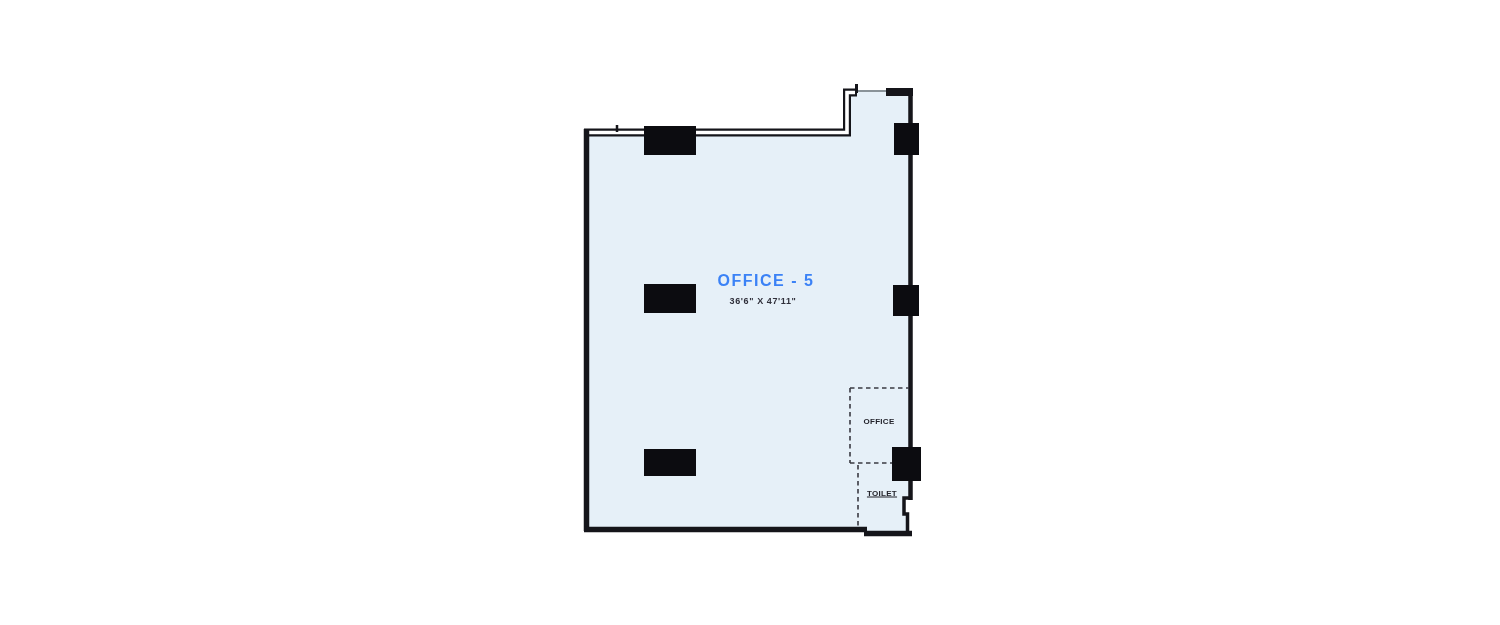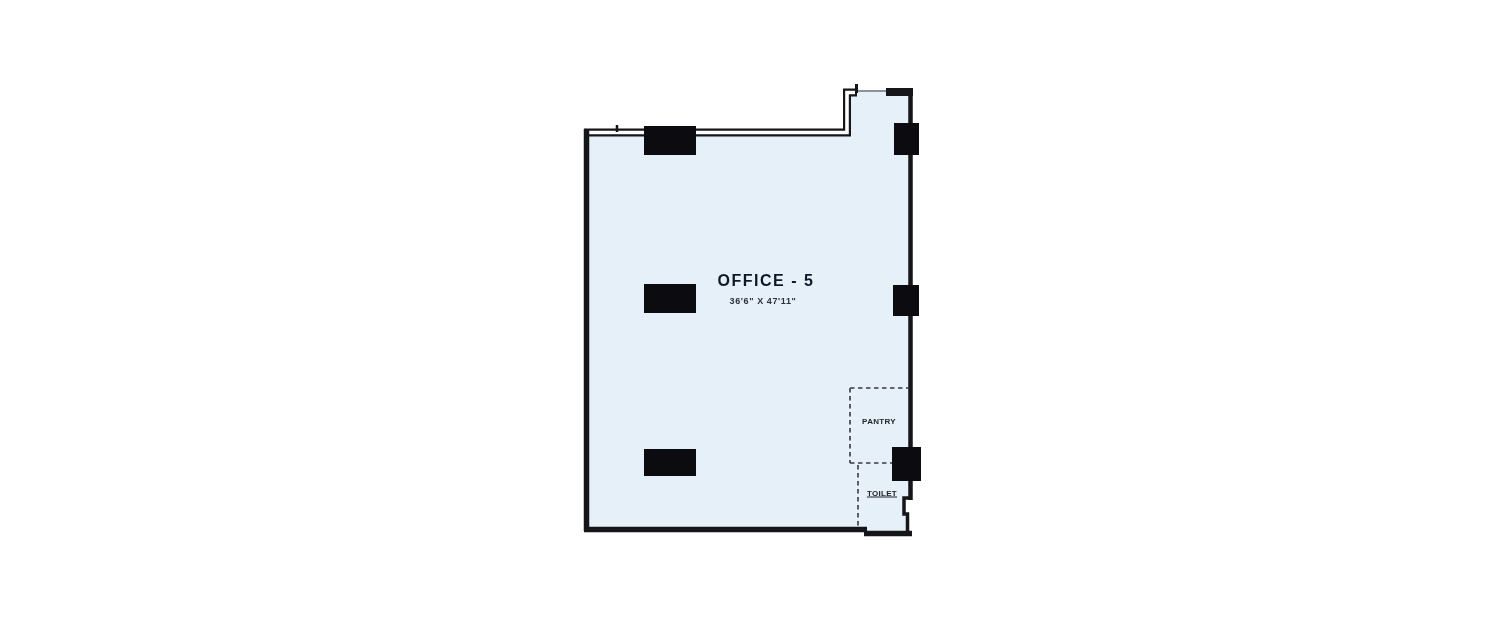--- a/index.html
+++ b/index.html
@@ -24,21 +24,21 @@
     position: absolute;
     transform: translate(-50%, -50%);
     white-space: nowrap;
     color: #16161d;
     filter: blur(0.3px);
   }
   .label.room-title {
     font-size: 16px;
     font-weight: 700;
     letter-spacing: 1.5px;
-    color: #0f172a;
+    color: #3b82f6;
   }
   .label.room-dim {
     font-size: 9px;
     font-weight: 700;
     letter-spacing: 0.6px;
     color: #2f2f3a;
   }
   .label.small-room {
     font-size: 8px;
     font-weight: 700;
@@ -90,16 +90,16 @@
       <rect x="894" y="123" width="25" height="32" fill="#0c0c10"></rect>
       <rect x="893" y="285" width="26" height="31" fill="#0c0c10"></rect>
       <rect x="892" y="447" width="29" height="34" fill="#0c0c10"></rect>
     </g>
   </svg>
 
   <div class="label room-title" style="left:766px; top:281px;">OFFICE - 5</div>
 
   <div class="label room-dim" style="left:763px; top:301px;">36'6" X 47'11"</div>
 
-  <div class="label small-room" style="left:879px; top:421px;">PANTRY</div>
+  <div class="label small-room" style="left:879px; top:421px;">OFFICE</div>
 
   <div class="label small-room" style="left:882px; top:493px;text-decoration:underline;">TOILET</div>
 </div>
 
 </body></html>

